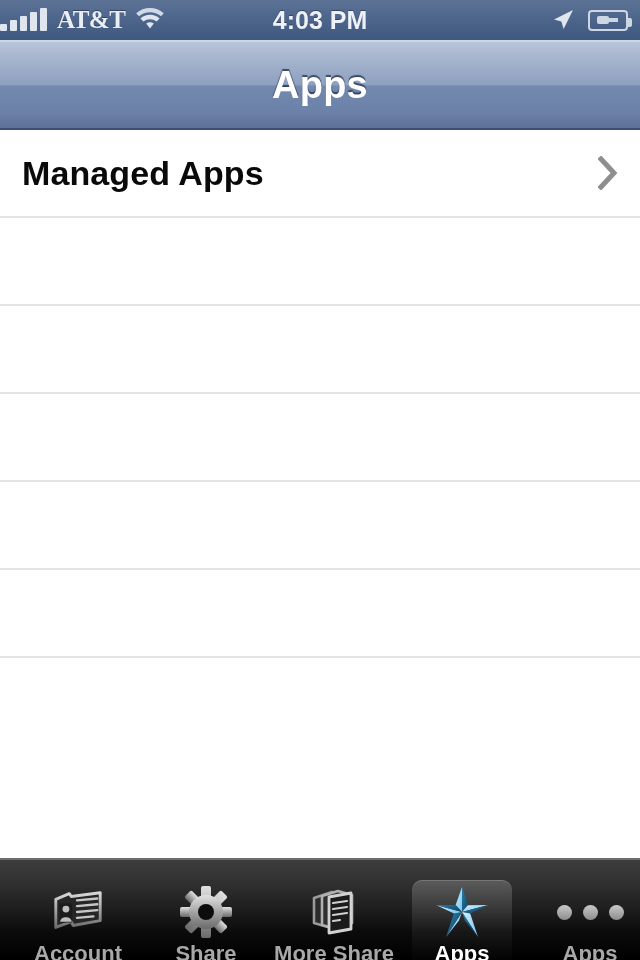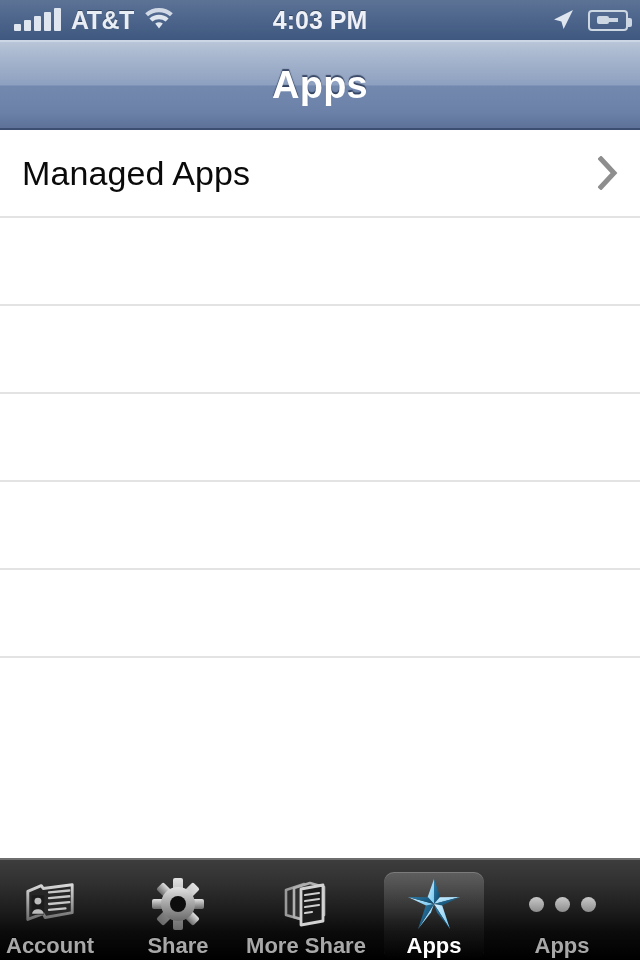--- a/index.html
+++ b/index.html
@@ -20,22 +20,23 @@
   #status-bar {
     position:absolute; left:0; top:0;
     width:640px; height:40px;
     background:linear-gradient(to bottom, #5d7396 0%, #4e668c 45%, #3f587f 100%);
     display:flex; align-items:center;
     color:#e8ecf3;
     overflow:hidden;
   }
   #status-left {
     display:flex; align-items:center;
-    padding-left:14px; gap:10px;
+    gap:10px;
     flex:0 0 auto;
+    font-family:Liberation Serif, serif;
   }
   .signal-bars { display:flex; align-items:flex-end; gap:3px; height:22px; }
   .signal-bars i {
     display:block; width:7px; background:#dfe6ef;
     border-radius:1px;
   }
   .signal-bars i:nth-child(1){ height:7px; }
   .signal-bars i:nth-child(2){ height:11px; }
   .signal-bars i:nth-child(3){ height:15px; }
   .signal-bars i:nth-child(4){ height:19px; }
@@ -102,21 +103,21 @@
     overflow:hidden;
   }
   .row {
     position:relative;
     height:88px;
     border-bottom:2px solid #e3e3e3;
     display:flex; align-items:center;
     background:#ffffff;
   }
   .row-label {
-    font-size:34px; font-weight:normal; color:#0a0a0a;
+    font-size:34px; font-weight:bold; color:#0a0a0a;
     padding-left:22px; letter-spacing:0.1px;
   }
   .chevron {
     position:absolute; right:22px; top:50%;
     transform:translateY(-50%);
     width:20px; height:34px;
   }
   .chevron svg { display:block; }
   .row.empty { }
 
@@ -126,22 +127,22 @@
     width:640px; height:102px;
     background:linear-gradient(to bottom,
       #3d3d3d 0%, #313131 22%, #1d1d1d 50%, #0b0b0b 72%, #000000 100%);
     border-top:2px solid #6e6e6e;
     display:flex;
   }
   .tab {
     flex:1 1 0;
     position:relative;
     display:flex; flex-direction:column;
-    align-items:flex-start; justify-content:flex-start;
-    padding-top:12px;
+    align-items:flex-end; justify-content:flex-start;
+    padding-top:20px;
   }
   .tab-hit {
     width:100px; height:88px;
     border-radius:10px;
     display:flex; flex-direction:column;
     align-items:center; justify-content:flex-start;
     padding-top:6px;
   }
   .tab.selected .tab-hit {
     background:linear-gradient(to bottom, rgba(255,255,255,.20) 0%, rgba(255,255,255,.06) 55%, rgba(255,255,255,0) 100%);

